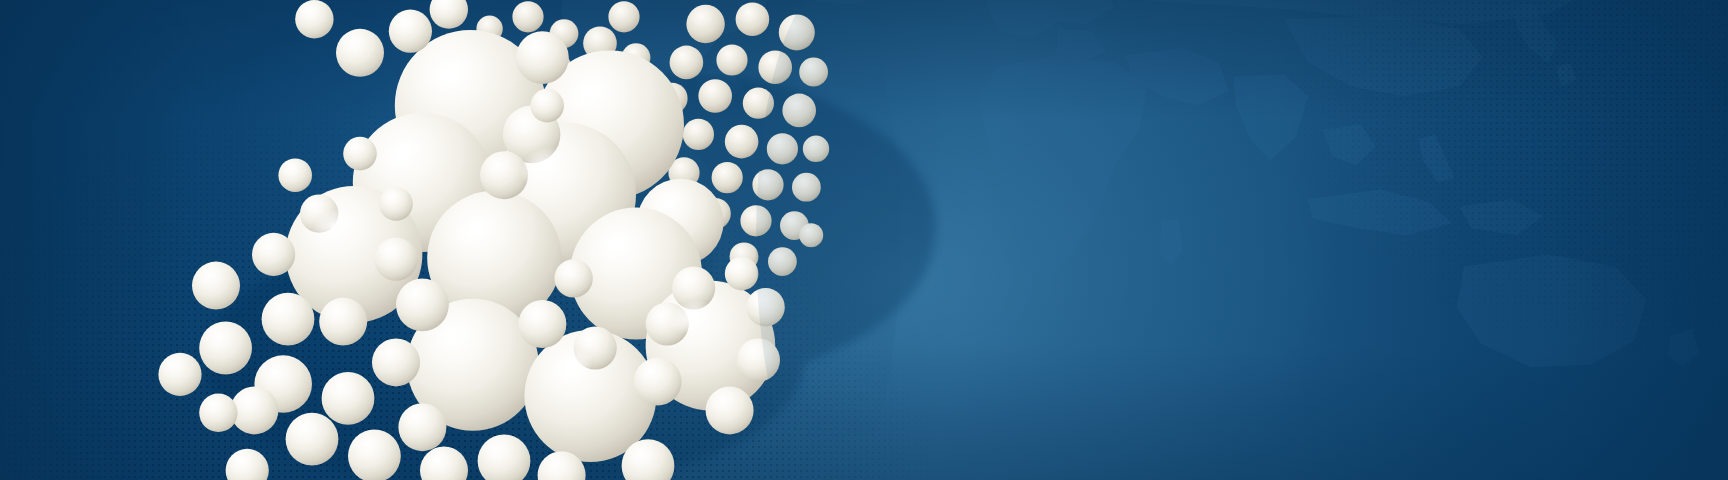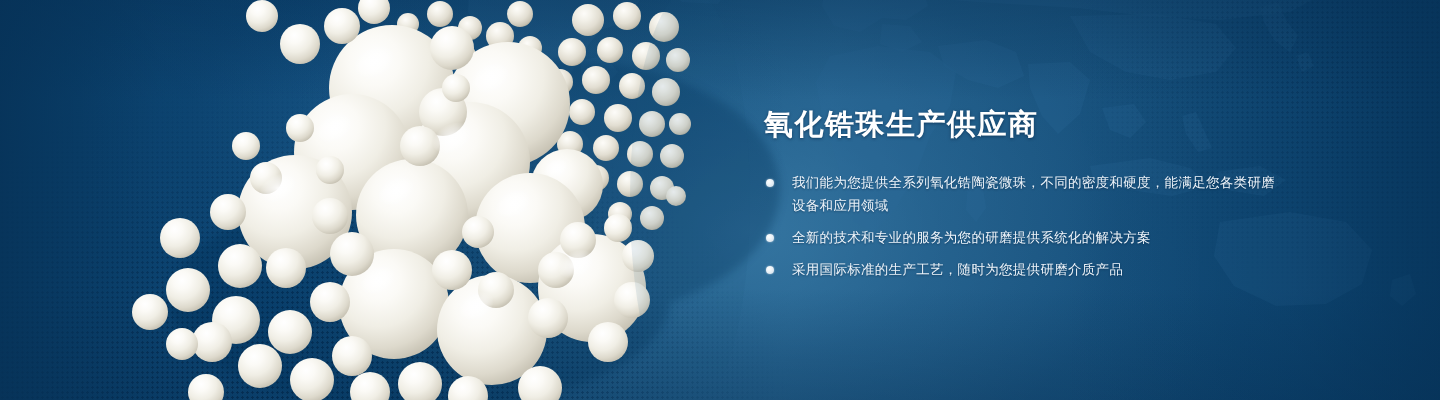--- a/index.html
+++ b/index.html
@@ -335,31 +335,14 @@
         <ellipse cx="378" cy="280" rx="19" ry="13" fill="url(#spec)" transform="rotate(-28 378 280)"></ellipse>
         <ellipse cx="476" cy="306" rx="19" ry="13" fill="url(#spec)" transform="rotate(-28 476 306)"></ellipse>
         <ellipse cx="576" cy="264" rx="19" ry="13" fill="url(#spec)" transform="rotate(-28 576 264)"></ellipse>
         <ellipse cx="556" cy="168" rx="13" ry="9" fill="url(#spec)" transform="rotate(-28 556 168)"></ellipse>
       </g>
 
       <ellipse cx="690" cy="200" rx="60" ry="210" fill="#1a5580" opacity="0.10"></ellipse>
     </svg>
   </div>
 
-  <div class="copy">
-    <h1 class="headline">氧化锆珠生产供应商</h1>
-    <ul class="bullets">
-      <li class="bullet">
-        <span class="bullet-dot"></span>
-        <span class="bullet-text">我们能为您提供全系列氧化锆陶瓷微珠，不同的密度和硬度，能满足您各类研磨设备和应用领域</span>
-      </li>
-      <li class="bullet">
-        <span class="bullet-dot"></span>
-        <span class="bullet-text">全新的技术和专业的服务为您的研磨提供系统化的解决方案</span>
-      </li>
-      <li class="bullet">
-        <span class="bullet-dot"></span>
-        <span class="bullet-text">采用国际标准的生产工艺，随时为您提供研磨介质产品</span>
-      </li>
-    </ul>
-  </div>
 
 </div>
 
 </body></html>

